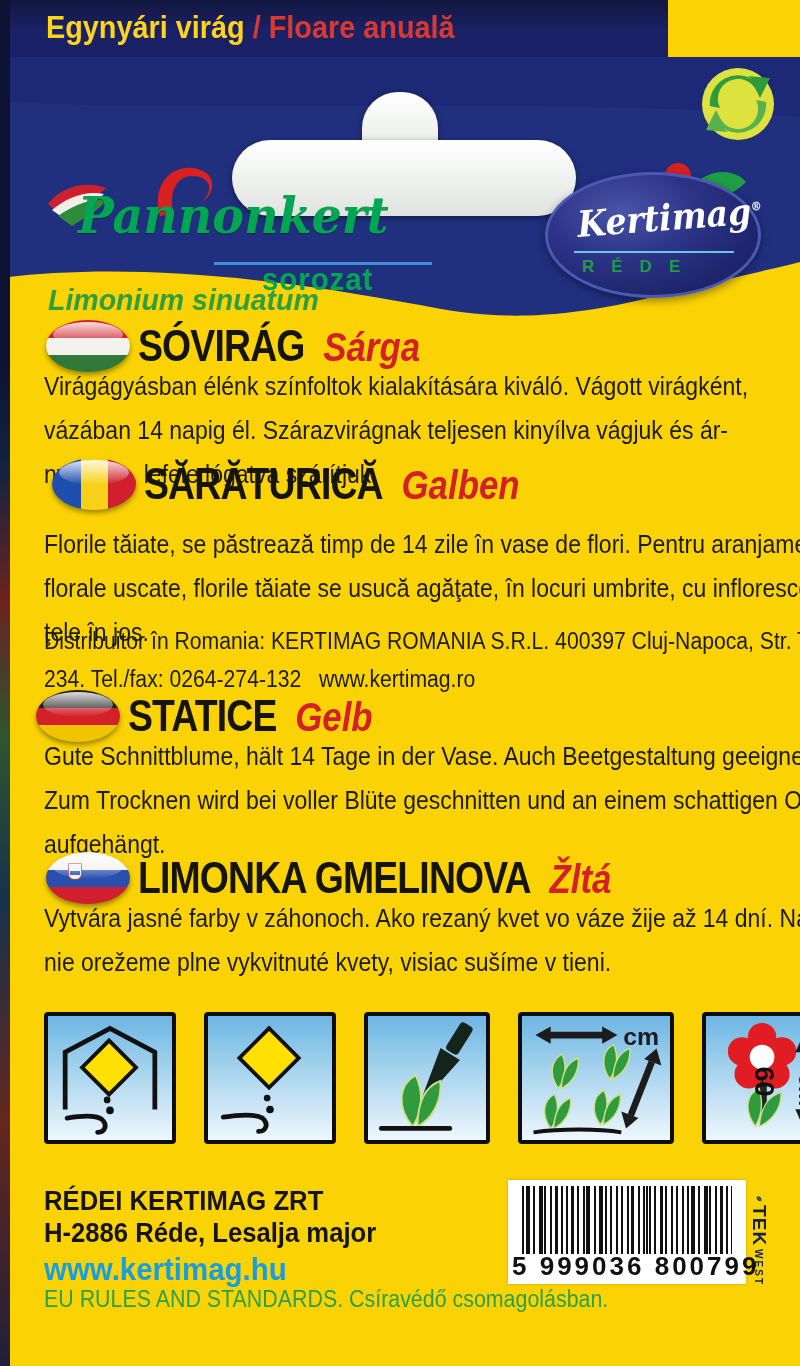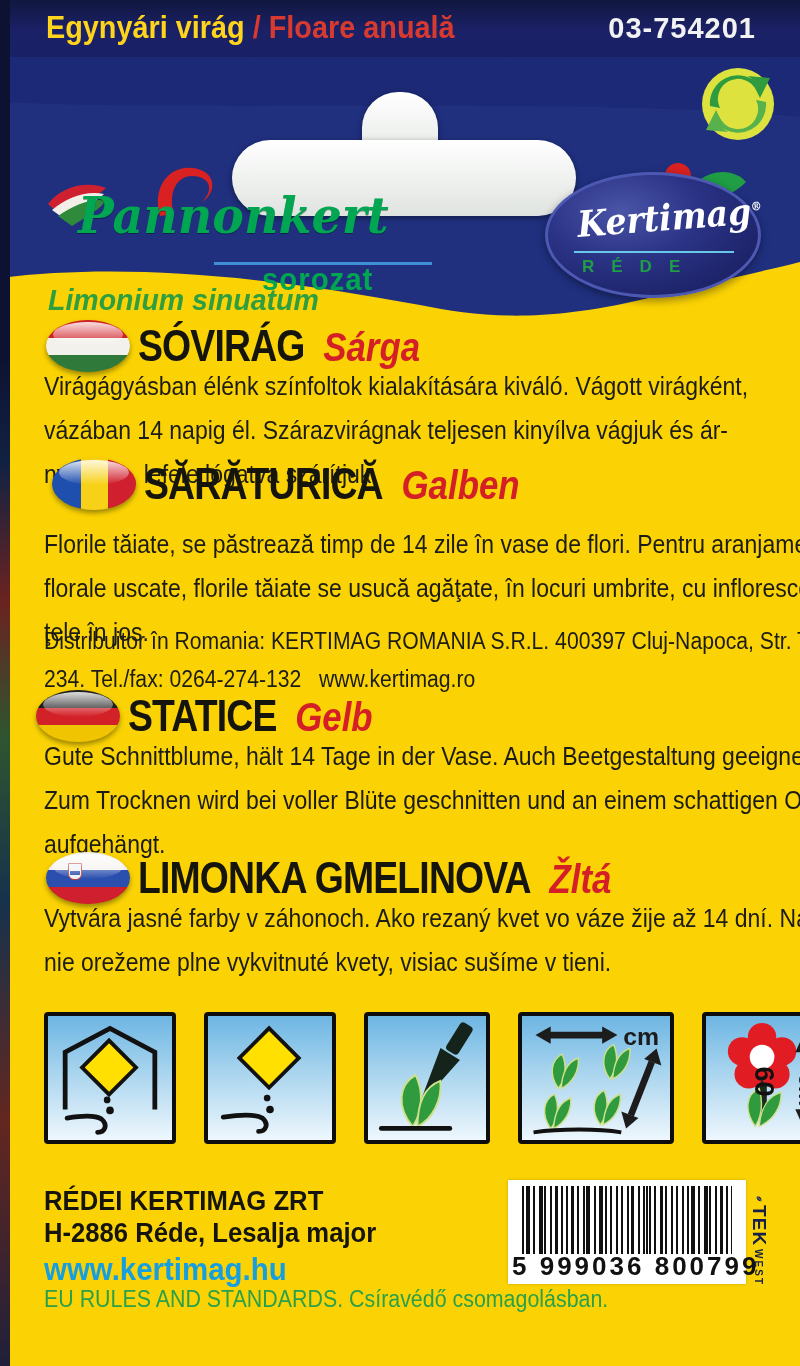--- a/index.html
+++ b/index.html
@@ -1,21 +1,21 @@
 <!DOCTYPE html>
 <html><head>
 <meta charset="utf-8">
 <style>
   html,body{margin:0;padding:0;background:#777;}
   .packet{position:relative;width:800px;height:1366px;overflow:hidden;
           background:#fbd304;font-family:"Liberation Sans",sans-serif;}
   .abs{position:absolute;}
 
   
-  .topbar{left:0;top:0;width:800px;height:57px;background:linear-gradient(180deg,#11173f,#1b2167 55%,#1a2065);}
+  .topbar{left:0;top:0;width:668px;height:57px;background:linear-gradient(180deg,#11173f,#1b2167 55%,#1a2065);}
   .topbar-inner{position:absolute;left:46px;top:10px;font-size:31px;font-weight:bold;
                 transform:scaleX(.93);transform-origin:0 0;white-space:pre;}
   .tb-hu{color:#ffd41c;} .tb-sep{color:#d93a30;} .tb-ro{color:#d93a30;}
   .tb-code{position:absolute;right:44px;top:12px;font-size:29px;font-weight:bold;color:#f2f2f2;letter-spacing:1px;}
 
   
   .header-svg{left:0;top:57px;}
   .hang-hole{background:linear-gradient(180deg,#ffffff,#e9ece9 70%,#dfe3df);box-shadow:0 2px 6px rgba(0,0,0,.45);}
   .hole-bar{left:232px;top:140px;width:344px;height:76px;border-radius:38px;}
   .hole-bump{left:362px;top:92px;width:76px;height:80px;border-radius:36px 36px 0 0;}
@@ -86,21 +86,20 @@
   .left-edge{left:0;top:0;width:10px;height:1366px;
       background:linear-gradient(180deg,#0d1232 0%,#0d1232 26%,#122242 34%,#6b2320 44%,#2e5530 54%,#16324c 66%,#63271f 82%,#20203a 100%);}
 </style>
 </head>
 <body>
 
 <div class="packet">
 
   <div class="abs topbar">
     <div class="topbar-inner"><span class="tb-hu">Egynyári virág </span><span class="tb-sep">/ </span><span class="tb-ro">Floare anuală</span></div>
-    <div class="tb-code">03-754201</div>
   </div>
 
   <svg class="abs header-svg" width="800" height="305" viewBox="0 0 800 305">
     <path d="M0,0 H800 V205 C760,215 700,228 640,243 C540,266 478,260 420,248 C260,218 120,206 0,221 Z" fill="#20307f"></path>
     <path d="M0,0 H800 V60 C600,40 200,55 0,45 Z" fill="#1a2570" opacity="0.55"></path>
   </svg>
 
   <div class="abs hang-hole hole-bump"></div>
   <div class="abs hang-hole hole-bar"></div>
 

